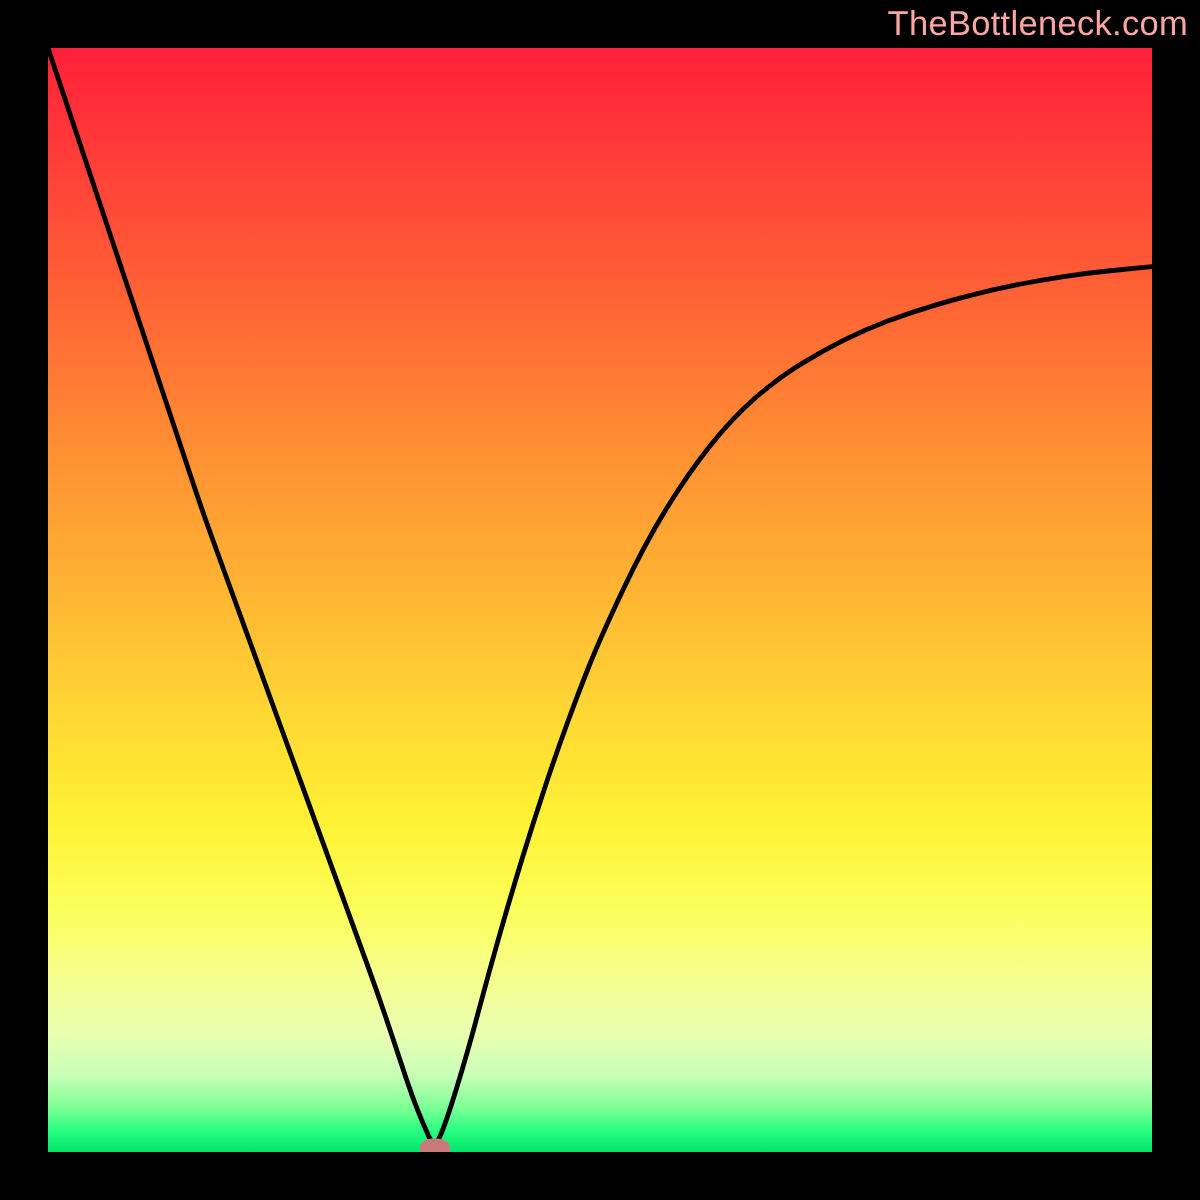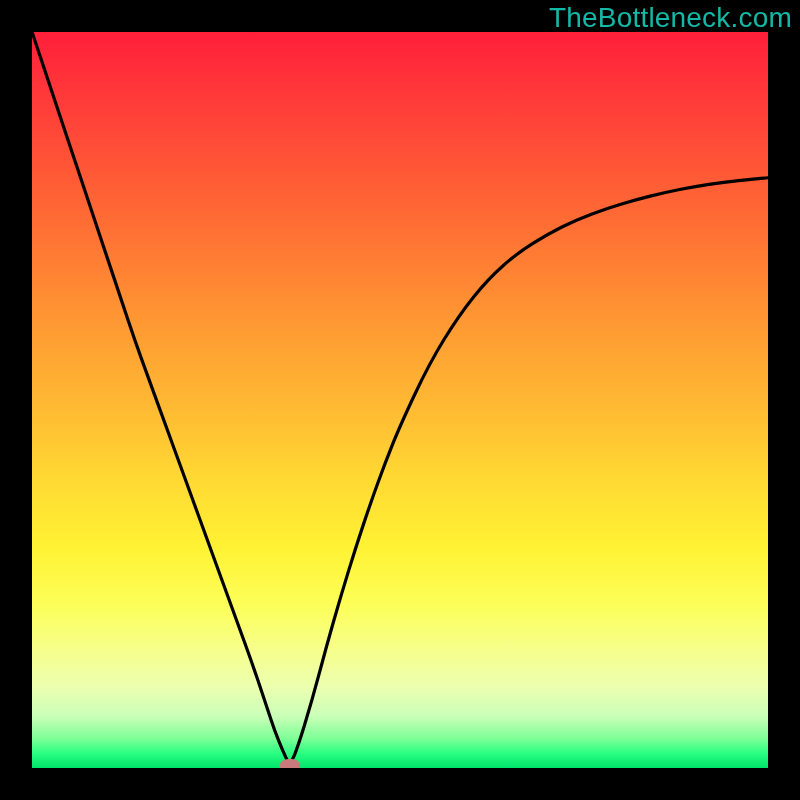--- a/index.html
+++ b/index.html
@@ -8,22 +8,22 @@
     width: 800px;
     height: 800px;
     background: #000;
     position: relative;
   }
   .watermark {
     position: absolute;
     top: 2px;
     right: 8px;
     font-family: Arial, sans-serif;
-    font-size: 28px;
-    color: #14b8a6;
+    font-size: 23px;
+    color: #fca5a5;
     font-weight: 500;
     letter-spacing: 0.2px;
   }
   .plot-area {
     position: absolute;
     left: 32px;
     top: 32px;
     width: 736px;
     height: 736px;
     overflow: hidden;

